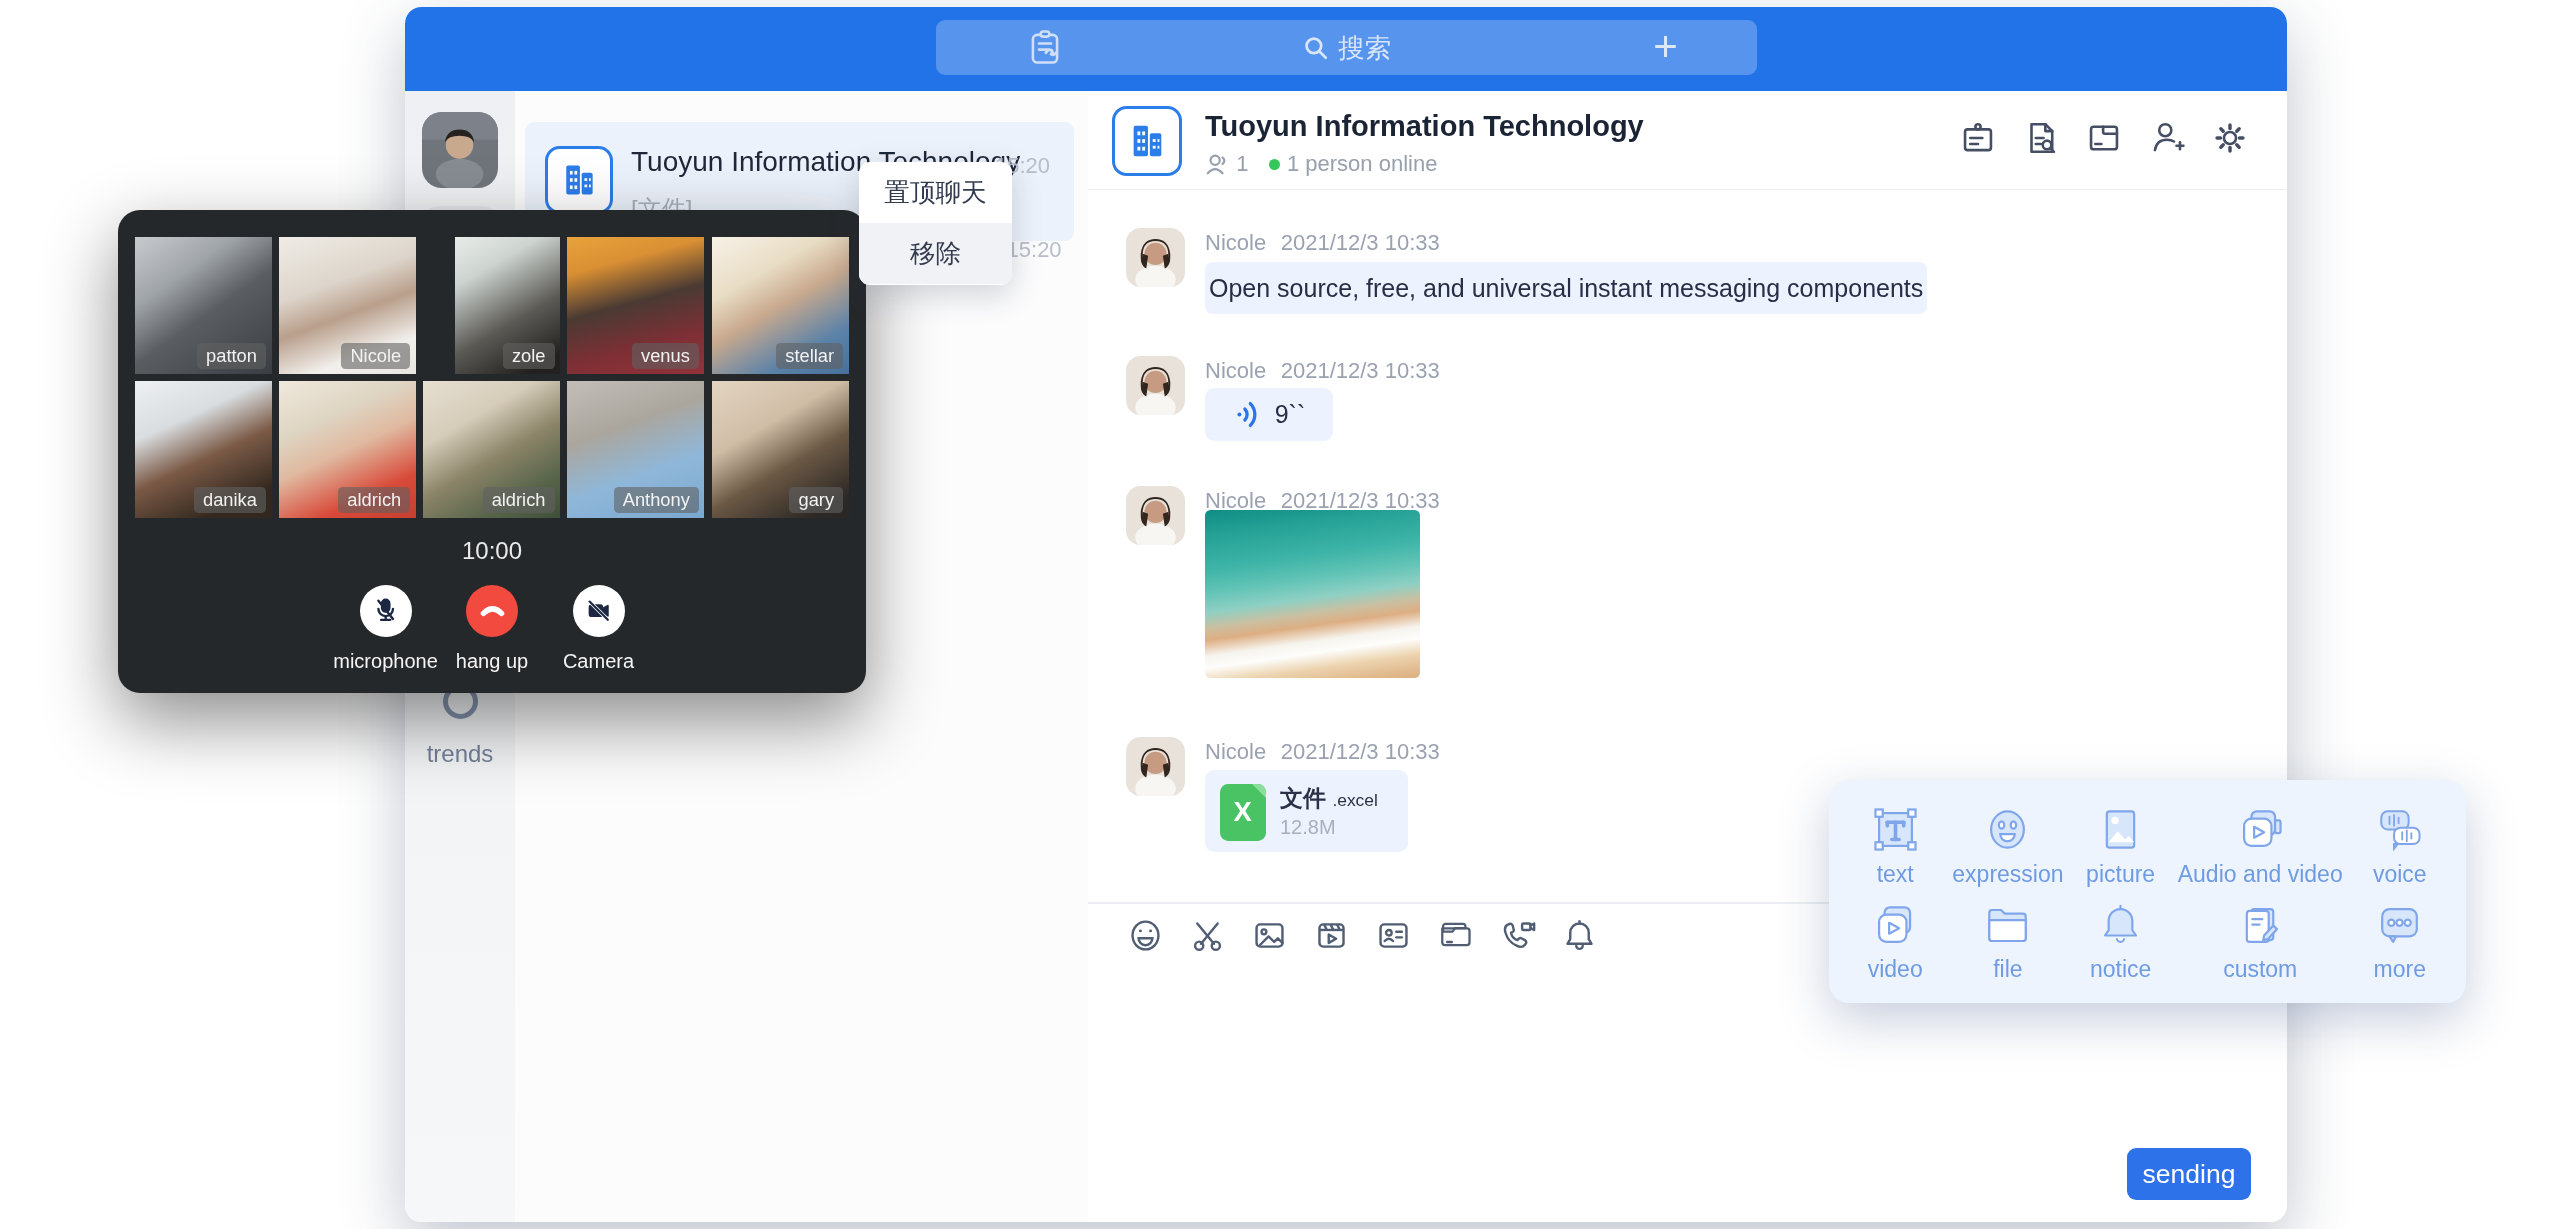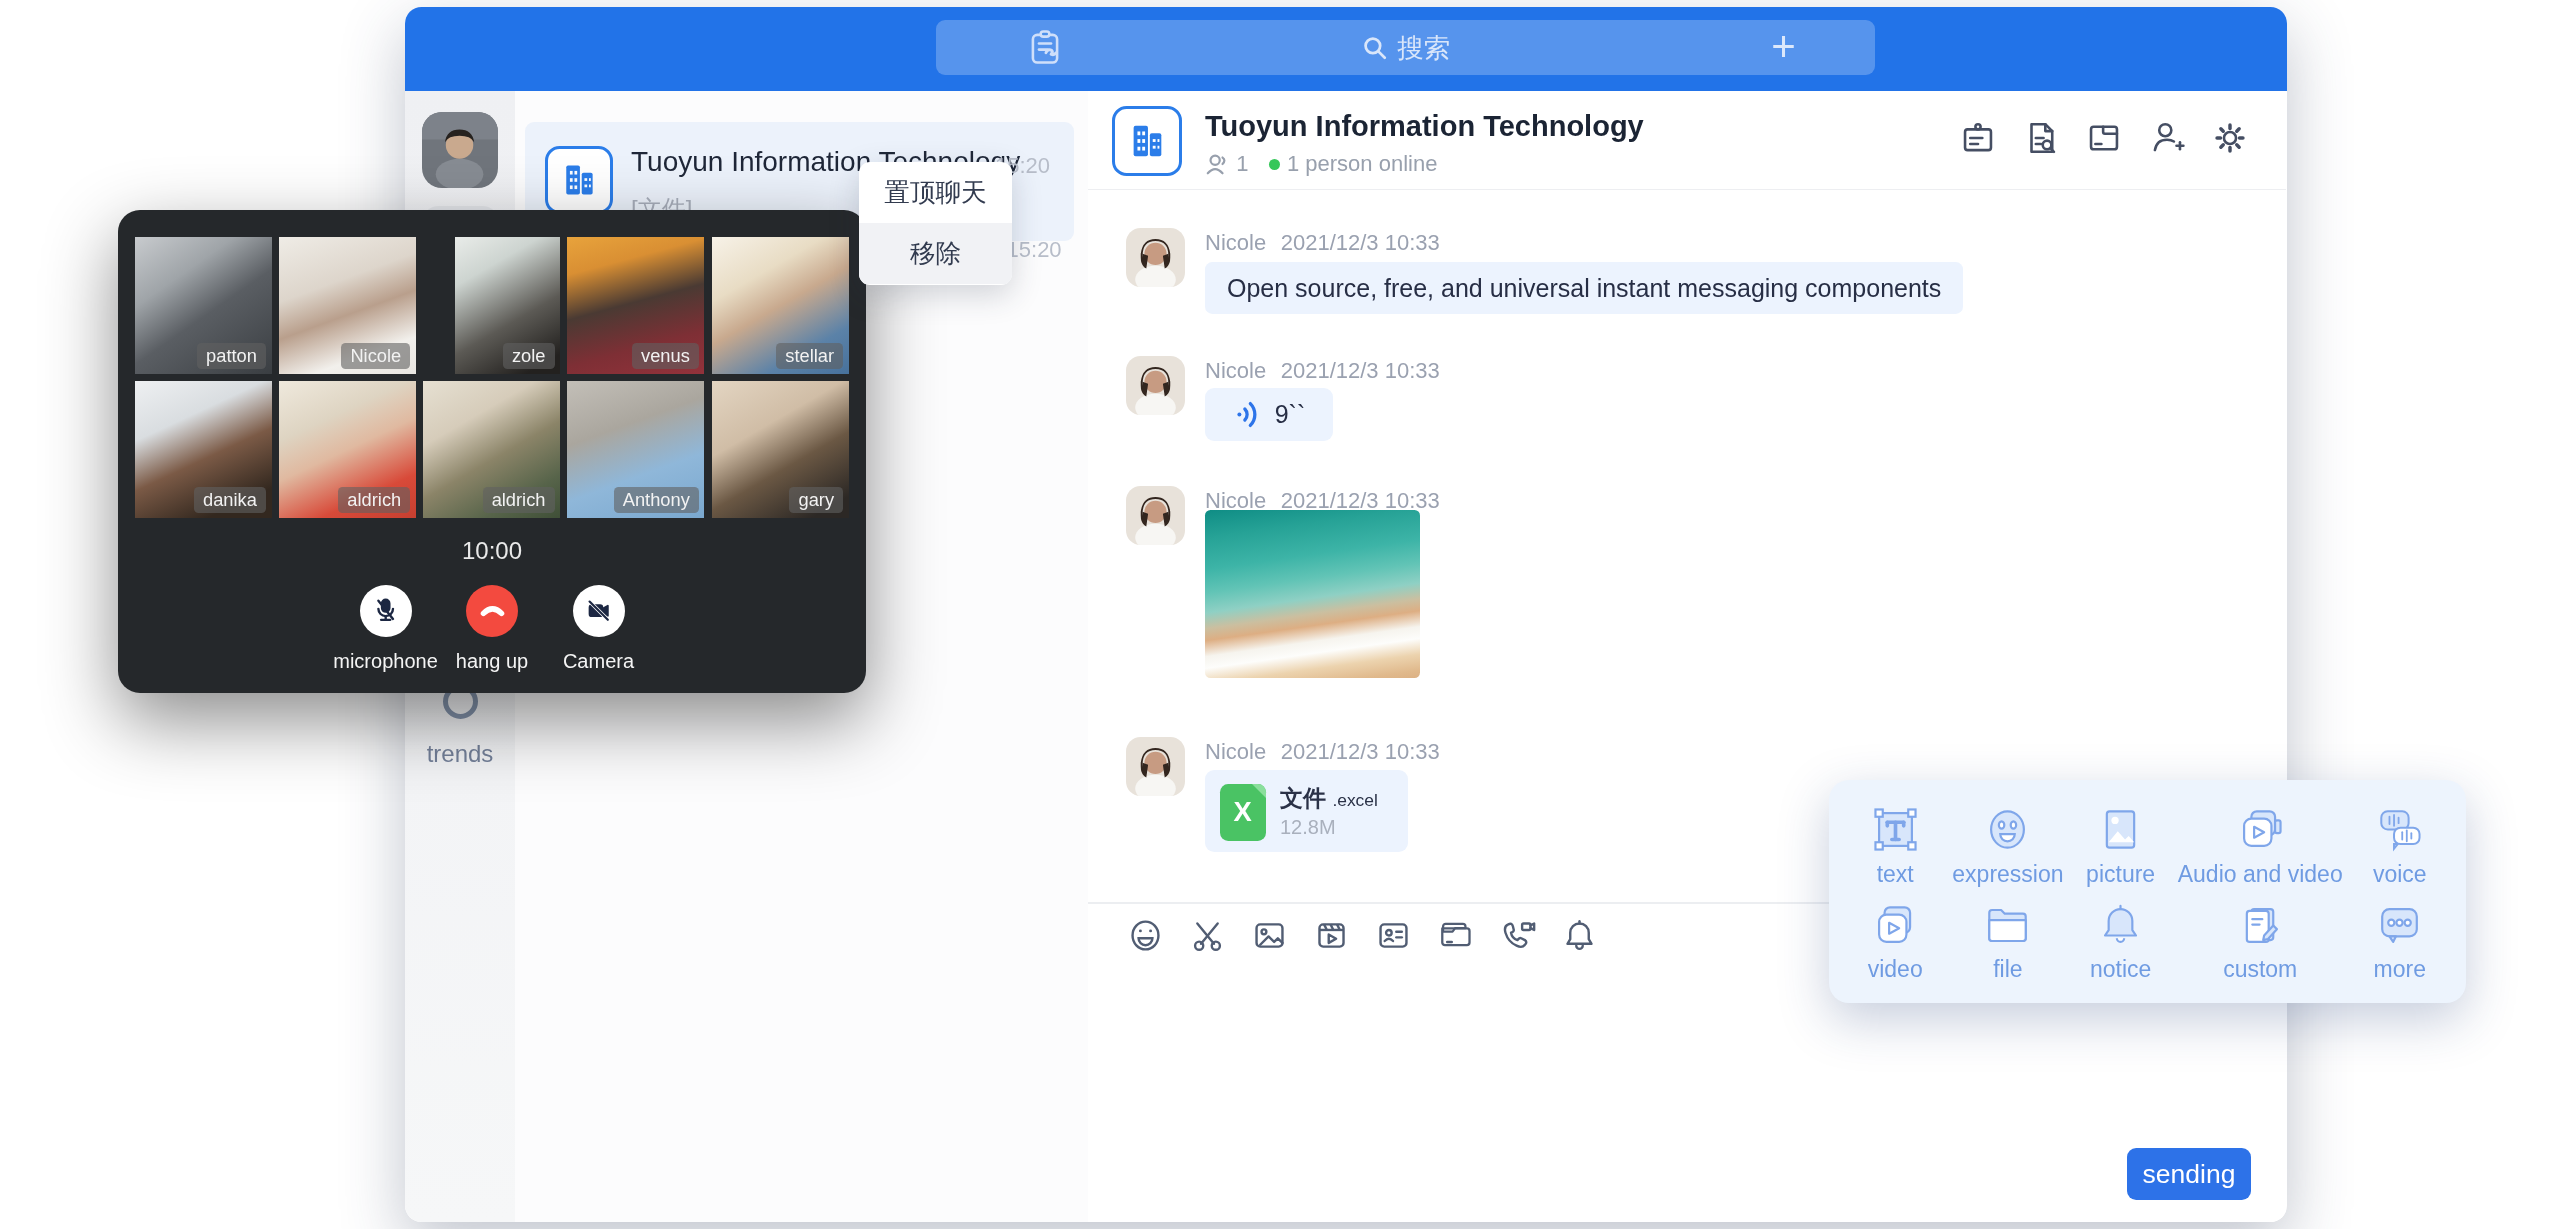--- a/index.html
+++ b/index.html
@@ -3,21 +3,21 @@
 <meta charset="utf-8">
 <style>
   html,body{margin:0;padding:0;background:#ffffff;}
   *{box-sizing:border-box;font-family:"Liberation Sans","DejaVu Sans",sans-serif;}
   .stage{position:relative;width:2576px;height:1229px;background:#ffffff;overflow:hidden;}
 
   
   .app-window{position:absolute;left:405px;top:7.3px;width:1882px;height:1215px;background:#fff;
     border-radius:16.5px;box-shadow:0 22px 64px rgba(45,60,90,.30);overflow:hidden;}
   .topbar{position:absolute;left:0;top:0;right:0;height:84px;background:#2273e8;}
-  .search-pill{position:absolute;left:531px;top:12.8px;width:939px;height:55px;border-radius:9.1px;
+  .search-pill{position:absolute;left:531px;top:12.8px;width:821px;height:55px;border-radius:9.1px;
     background:rgba(255,255,255,.24);}
   .pill-create{position:absolute;left:90px;top:8.2px;width:38px;height:38px;cursor:pointer;}
   .pill-center{position:absolute;left:0;right:0;top:0;height:55px;display:flex;align-items:center;justify-content:center;gap:9.1px;}
   .pill-center span{font-size:26.5px;color:#d9e6fa;}
   .pill-plus{position:absolute;right:66px;top:1.8px;width:51px;height:51px;display:flex;align-items:center;justify-content:center;
     font-size:42px;font-weight:300;color:#dce8fb;cursor:pointer;}
 
   
   .sidebar{position:absolute;left:0;top:84px;width:110px;bottom:0;background:linear-gradient(180deg,#eff0f3 0%,#f3f4f6 60%,#f6f7f8 100%);}
   .my-avatar{position:absolute;left:17.4px;top:21px;width:76px;height:76px;border-radius:20px;overflow:hidden;}
@@ -46,21 +46,21 @@
   .dot-green{width:11px;height:11px;border-radius:50%;background:#35c759;margin-left:12.8px;}
   .ch-actions{position:absolute;right:37px;top:27.4px;display:flex;gap:25px;}
   .ch-actions .act{width:38px;height:38px;cursor:pointer;}
 
   
   .msg{position:absolute;left:0;}
   .m-avatar{position:absolute;left:38px;top:0;width:59px;height:59px;border-radius:14.6px;overflow:hidden;}
   .m-head{position:absolute;left:117px;top:1.8px;font-size:22px;color:#9aa1b0;white-space:nowrap;}
   .m-head .m-name{margin-right:14.6px;}
   .bubble{position:absolute;left:117px;background:#ecf3fe;border-radius:7.3px;color:#272e45;}
-  .b-text{top:34px;height:52px;line-height:52px;padding:0 22px;font-size:25px;white-space:nowrap;}
+  .b-text{top:34px;height:52px;line-height:52px;padding:0 4px;font-size:25px;white-space:nowrap;}
   .b-voice{top:32px;width:128px;height:53px;border-radius:9.1px;display:flex;align-items:center;justify-content:center;gap:11px;font-size:25px;}
   .m-image{position:absolute;left:117px;top:24px;width:215px;height:168px;border-radius:5.5px;
     background:linear-gradient(172deg,#0f8d85 0%,#26a296 14%,#3db4a7 30%,#62c4b6 42%,#8fd0c4 52%,#cbbfa0 60%,#ddae83 66%,#f6f4ee 74%,#fdfdfb 80%,#ecd3ae 88%,#e0b98c 96%,#dcb184 100%);}
   .b-file{top:33px;width:203px;height:82px;border-radius:9.1px;}
   .file-badge{position:absolute;left:14.6px;top:13.7px;width:46px;height:57px;border-radius:8.2px;background:#4ac364;overflow:hidden;
     display:flex;align-items:center;justify-content:center;color:#fff;font-size:27.4px;font-weight:bold;}
   .file-badge:before{content:"";position:absolute;right:0;top:0;border-style:solid;border-width:0 14.6px 14.6px 0;border-color:transparent #8adf9c transparent transparent;}
   .file-name{position:absolute;left:75px;top:12.8px;font-size:23px;color:#2a3147;white-space:nowrap;}
   .file-ext{font-size:17.4px;color:#2a3147;}
   .file-size{position:absolute;left:75px;top:46px;font-size:20px;color:#a9b0bd;}

